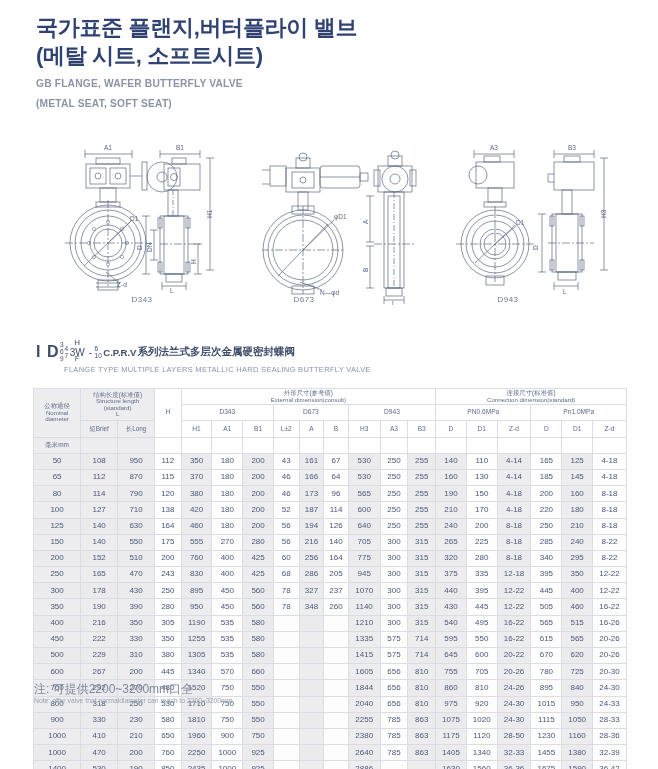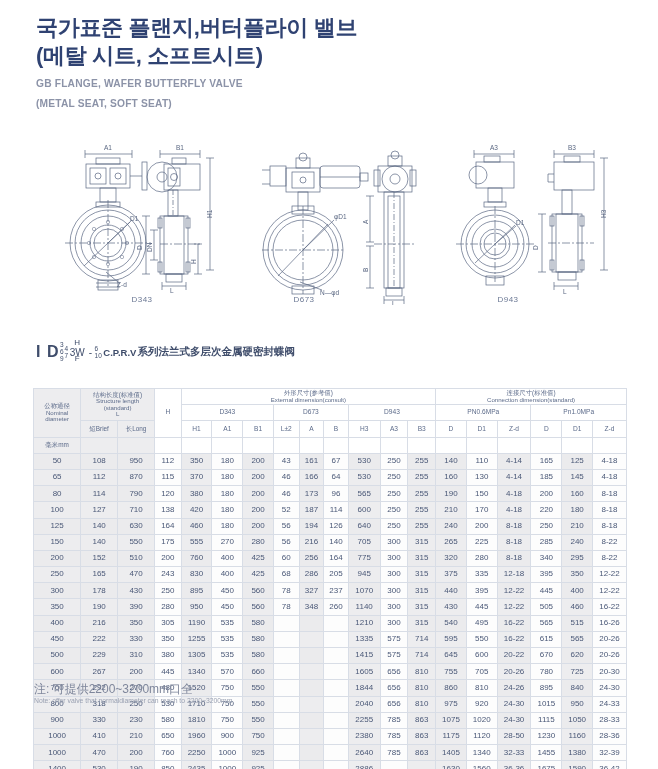--- a/index.html
+++ b/index.html
@@ -350,20 +350,21 @@
         <span class="m-lower">F</span>
       </span>
       <span style="font-size:10px;margin:0 2px;">-</span>
       <span class="m-stack">
         <span>6</span>
         <span>10</span>
       </span>
       <span style="font-size:9.5px;font-weight:bold;margin-left:1px;">C.P.R.V</span>
       <span class="m-cn">系列法兰式多层次金属硬密封蝶阀</span>
     </div>
+    <div class="model-en">FLANGE TYPE MULTIPLE LAYERS METALLIC HARD SEALING BUTTERFLY VALVE</div>
   </div>
 
   <div class="tbl-wrap">
     <table class="spec">
       <colgroup>
         <col class="c-dn">
           <col class="c-l">
           <col class="c-l">
           <col class="c-h">
         <col class="c-d343">

